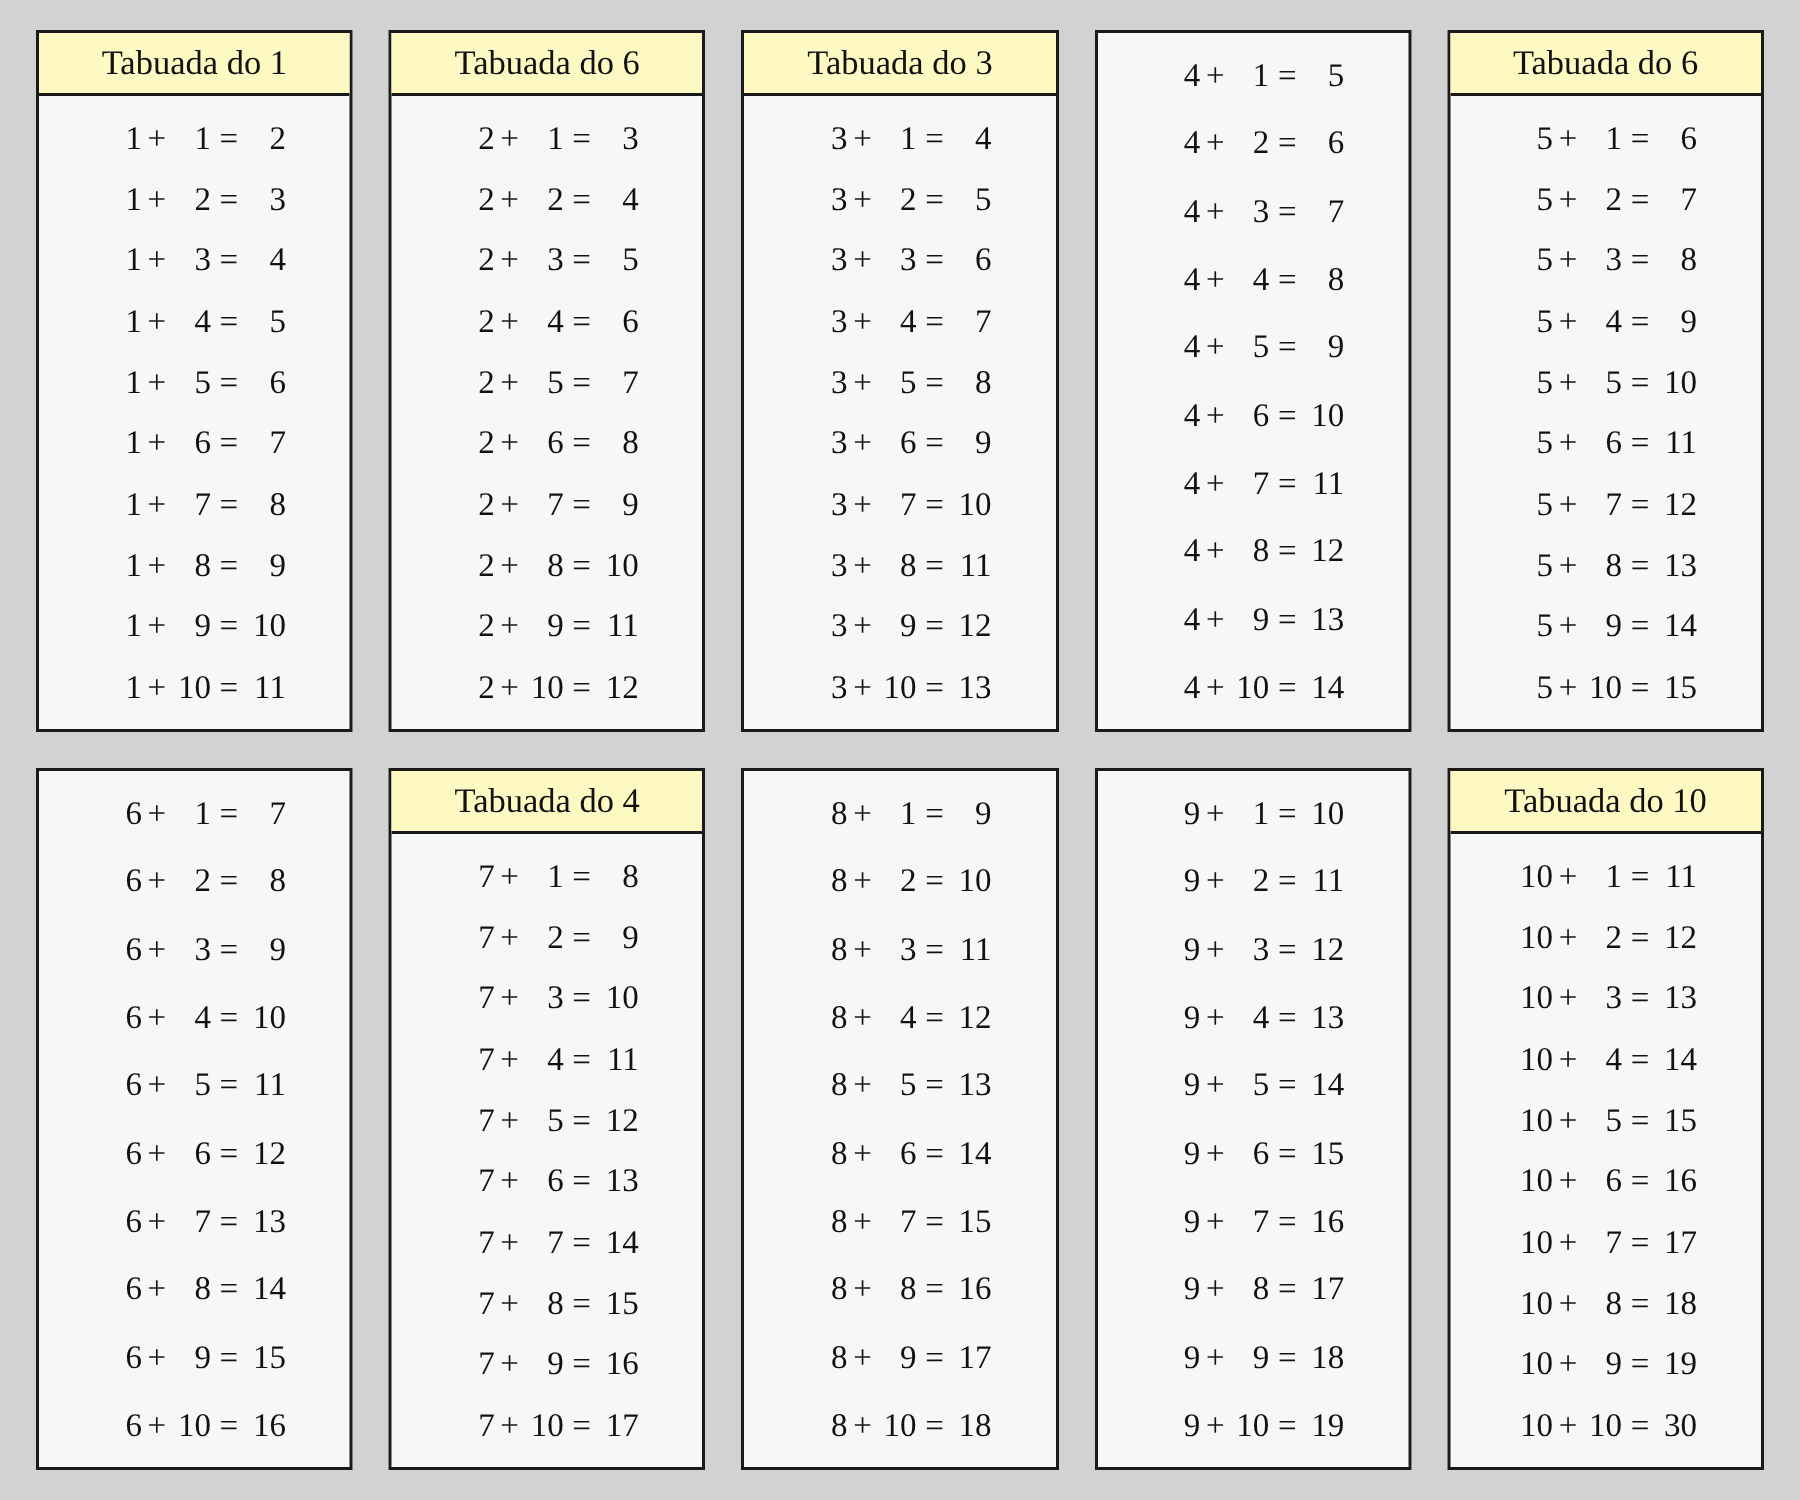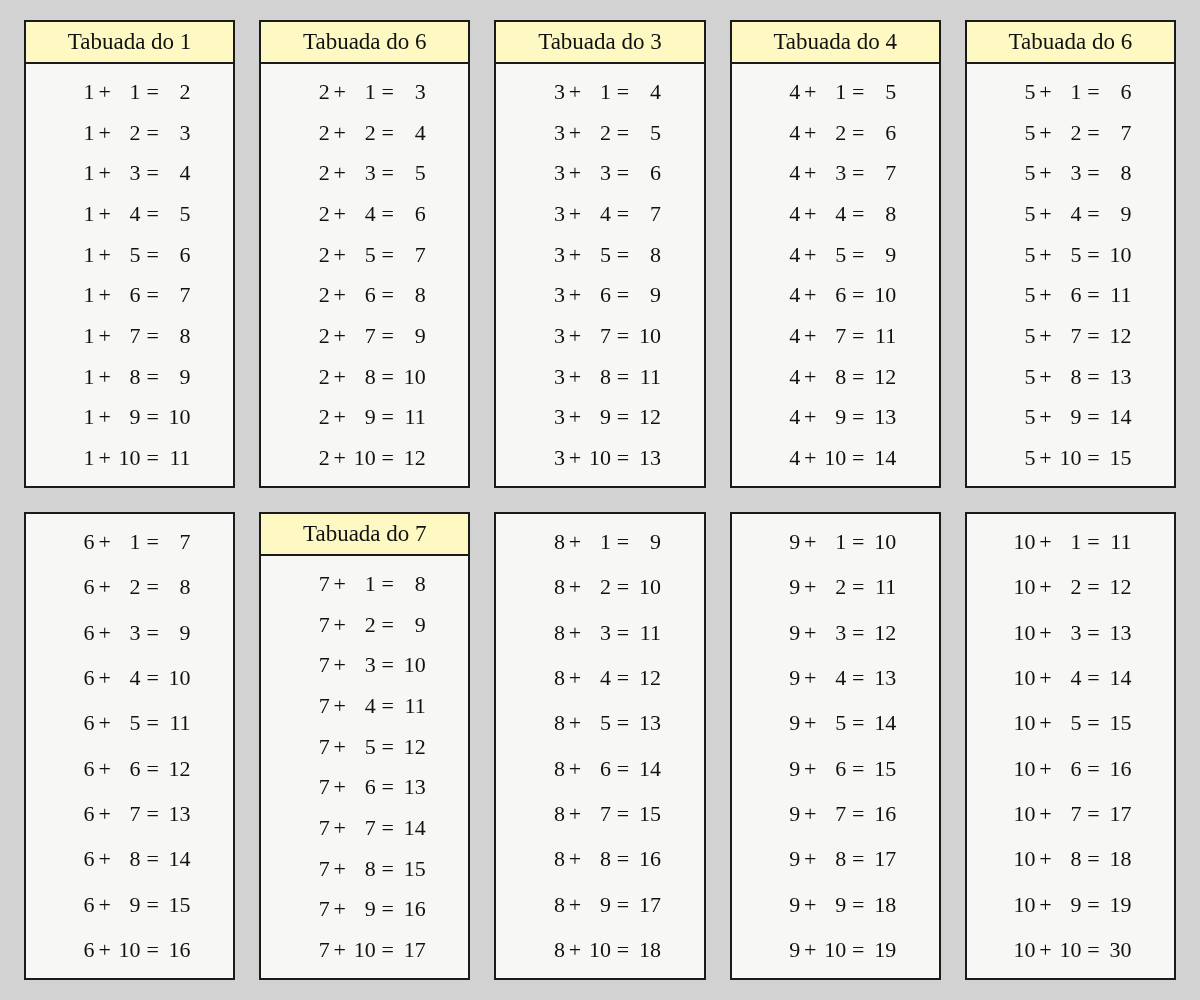--- a/index.html
+++ b/index.html
@@ -287,467 +287,467 @@
           <div class="row">
             <span class="a">3</span>
             <span class="op">+</span>
             <span class="b">10</span>
             <span class="eq">=</span>
             <span class="r">13</span>
           </div>
         </div>
       </div>
       <div class="card">
+        <div class="card-body">
+          <div class="row">
+            <span class="a">4</span>
+            <span class="op">+</span>
+            <span class="b">1</span>
+            <span class="eq">=</span>
+            <span class="r">5</span>
+          </div>
+          <div class="row">
+            <span class="a">4</span>
+            <span class="op">+</span>
+            <span class="b">2</span>
+            <span class="eq">=</span>
+            <span class="r">6</span>
+          </div>
+          <div class="row">
+            <span class="a">4</span>
+            <span class="op">+</span>
+            <span class="b">3</span>
+            <span class="eq">=</span>
+            <span class="r">7</span>
+          </div>
+          <div class="row">
+            <span class="a">4</span>
+            <span class="op">+</span>
+            <span class="b">4</span>
+            <span class="eq">=</span>
+            <span class="r">8</span>
+          </div>
+          <div class="row">
+            <span class="a">4</span>
+            <span class="op">+</span>
+            <span class="b">5</span>
+            <span class="eq">=</span>
+            <span class="r">9</span>
+          </div>
+          <div class="row">
+            <span class="a">4</span>
+            <span class="op">+</span>
+            <span class="b">6</span>
+            <span class="eq">=</span>
+            <span class="r">10</span>
+          </div>
+          <div class="row">
+            <span class="a">4</span>
+            <span class="op">+</span>
+            <span class="b">7</span>
+            <span class="eq">=</span>
+            <span class="r">11</span>
+          </div>
+          <div class="row">
+            <span class="a">4</span>
+            <span class="op">+</span>
+            <span class="b">8</span>
+            <span class="eq">=</span>
+            <span class="r">12</span>
+          </div>
+          <div class="row">
+            <span class="a">4</span>
+            <span class="op">+</span>
+            <span class="b">9</span>
+            <span class="eq">=</span>
+            <span class="r">13</span>
+          </div>
+          <div class="row">
+            <span class="a">4</span>
+            <span class="op">+</span>
+            <span class="b">10</span>
+            <span class="eq">=</span>
+            <span class="r">14</span>
+          </div>
+        </div>
+      </div>
+      <div class="card">
+        <div class="card-header">Tabuada do 6</div>
+        <div class="card-body">
+          <div class="row">
+            <span class="a">5</span>
+            <span class="op">+</span>
+            <span class="b">1</span>
+            <span class="eq">=</span>
+            <span class="r">6</span>
+          </div>
+          <div class="row">
+            <span class="a">5</span>
+            <span class="op">+</span>
+            <span class="b">2</span>
+            <span class="eq">=</span>
+            <span class="r">7</span>
+          </div>
+          <div class="row">
+            <span class="a">5</span>
+            <span class="op">+</span>
+            <span class="b">3</span>
+            <span class="eq">=</span>
+            <span class="r">8</span>
+          </div>
+          <div class="row">
+            <span class="a">5</span>
+            <span class="op">+</span>
+            <span class="b">4</span>
+            <span class="eq">=</span>
+            <span class="r">9</span>
+          </div>
+          <div class="row">
+            <span class="a">5</span>
+            <span class="op">+</span>
+            <span class="b">5</span>
+            <span class="eq">=</span>
+            <span class="r">10</span>
+          </div>
+          <div class="row">
+            <span class="a">5</span>
+            <span class="op">+</span>
+            <span class="b">6</span>
+            <span class="eq">=</span>
+            <span class="r">11</span>
+          </div>
+          <div class="row">
+            <span class="a">5</span>
+            <span class="op">+</span>
+            <span class="b">7</span>
+            <span class="eq">=</span>
+            <span class="r">12</span>
+          </div>
+          <div class="row">
+            <span class="a">5</span>
+            <span class="op">+</span>
+            <span class="b">8</span>
+            <span class="eq">=</span>
+            <span class="r">13</span>
+          </div>
+          <div class="row">
+            <span class="a">5</span>
+            <span class="op">+</span>
+            <span class="b">9</span>
+            <span class="eq">=</span>
+            <span class="r">14</span>
+          </div>
+          <div class="row">
+            <span class="a">5</span>
+            <span class="op">+</span>
+            <span class="b">10</span>
+            <span class="eq">=</span>
+            <span class="r">15</span>
+          </div>
+        </div>
+      </div>
+      <div class="card">
+        <div class="card-body">
+          <div class="row">
+            <span class="a">6</span>
+            <span class="op">+</span>
+            <span class="b">1</span>
+            <span class="eq">=</span>
+            <span class="r">7</span>
+          </div>
+          <div class="row">
+            <span class="a">6</span>
+            <span class="op">+</span>
+            <span class="b">2</span>
+            <span class="eq">=</span>
+            <span class="r">8</span>
+          </div>
+          <div class="row">
+            <span class="a">6</span>
+            <span class="op">+</span>
+            <span class="b">3</span>
+            <span class="eq">=</span>
+            <span class="r">9</span>
+          </div>
+          <div class="row">
+            <span class="a">6</span>
+            <span class="op">+</span>
+            <span class="b">4</span>
+            <span class="eq">=</span>
+            <span class="r">10</span>
+          </div>
+          <div class="row">
+            <span class="a">6</span>
+            <span class="op">+</span>
+            <span class="b">5</span>
+            <span class="eq">=</span>
+            <span class="r">11</span>
+          </div>
+          <div class="row">
+            <span class="a">6</span>
+            <span class="op">+</span>
+            <span class="b">6</span>
+            <span class="eq">=</span>
+            <span class="r">12</span>
+          </div>
+          <div class="row">
+            <span class="a">6</span>
+            <span class="op">+</span>
+            <span class="b">7</span>
+            <span class="eq">=</span>
+            <span class="r">13</span>
+          </div>
+          <div class="row">
+            <span class="a">6</span>
+            <span class="op">+</span>
+            <span class="b">8</span>
+            <span class="eq">=</span>
+            <span class="r">14</span>
+          </div>
+          <div class="row">
+            <span class="a">6</span>
+            <span class="op">+</span>
+            <span class="b">9</span>
+            <span class="eq">=</span>
+            <span class="r">15</span>
+          </div>
+          <div class="row">
+            <span class="a">6</span>
+            <span class="op">+</span>
+            <span class="b">10</span>
+            <span class="eq">=</span>
+            <span class="r">16</span>
+          </div>
+        </div>
+      </div>
+      <div class="card">
         <div class="card-header">Tabuada do 4</div>
         <div class="card-body">
           <div class="row">
-            <span class="a">4</span>
-            <span class="op">+</span>
-            <span class="b">1</span>
-            <span class="eq">=</span>
-            <span class="r">5</span>
-          </div>
-          <div class="row">
-            <span class="a">4</span>
-            <span class="op">+</span>
-            <span class="b">2</span>
-            <span class="eq">=</span>
-            <span class="r">6</span>
-          </div>
-          <div class="row">
-            <span class="a">4</span>
-            <span class="op">+</span>
-            <span class="b">3</span>
-            <span class="eq">=</span>
-            <span class="r">7</span>
-          </div>
-          <div class="row">
-            <span class="a">4</span>
-            <span class="op">+</span>
-            <span class="b">4</span>
+            <span class="a">7</span>
+            <span class="op">+</span>
+            <span class="b">1</span>
             <span class="eq">=</span>
             <span class="r">8</span>
           </div>
           <div class="row">
-            <span class="a">4</span>
-            <span class="op">+</span>
-            <span class="b">5</span>
+            <span class="a">7</span>
+            <span class="op">+</span>
+            <span class="b">2</span>
             <span class="eq">=</span>
             <span class="r">9</span>
           </div>
           <div class="row">
-            <span class="a">4</span>
-            <span class="op">+</span>
-            <span class="b">6</span>
+            <span class="a">7</span>
+            <span class="op">+</span>
+            <span class="b">3</span>
             <span class="eq">=</span>
             <span class="r">10</span>
           </div>
           <div class="row">
-            <span class="a">4</span>
-            <span class="op">+</span>
-            <span class="b">7</span>
-            <span class="eq">=</span>
-            <span class="r">11</span>
-          </div>
-          <div class="row">
-            <span class="a">4</span>
-            <span class="op">+</span>
-            <span class="b">8</span>
+            <span class="a">7</span>
+            <span class="op">+</span>
+            <span class="b">4</span>
+            <span class="eq">=</span>
+            <span class="r">11</span>
+          </div>
+          <div class="row">
+            <span class="a">7</span>
+            <span class="op">+</span>
+            <span class="b">5</span>
             <span class="eq">=</span>
             <span class="r">12</span>
           </div>
           <div class="row">
-            <span class="a">4</span>
-            <span class="op">+</span>
-            <span class="b">9</span>
+            <span class="a">7</span>
+            <span class="op">+</span>
+            <span class="b">6</span>
             <span class="eq">=</span>
             <span class="r">13</span>
           </div>
           <div class="row">
-            <span class="a">4</span>
-            <span class="op">+</span>
-            <span class="b">10</span>
+            <span class="a">7</span>
+            <span class="op">+</span>
+            <span class="b">7</span>
             <span class="eq">=</span>
             <span class="r">14</span>
           </div>
-        </div>
-      </div>
-      <div class="card">
-        <div class="card-header">Tabuada do 6</div>
-        <div class="card-body">
-          <div class="row">
-            <span class="a">5</span>
-            <span class="op">+</span>
-            <span class="b">1</span>
-            <span class="eq">=</span>
-            <span class="r">6</span>
-          </div>
-          <div class="row">
-            <span class="a">5</span>
-            <span class="op">+</span>
-            <span class="b">2</span>
-            <span class="eq">=</span>
-            <span class="r">7</span>
-          </div>
-          <div class="row">
-            <span class="a">5</span>
-            <span class="op">+</span>
-            <span class="b">3</span>
-            <span class="eq">=</span>
-            <span class="r">8</span>
-          </div>
-          <div class="row">
-            <span class="a">5</span>
-            <span class="op">+</span>
-            <span class="b">4</span>
+          <div class="row">
+            <span class="a">7</span>
+            <span class="op">+</span>
+            <span class="b">8</span>
+            <span class="eq">=</span>
+            <span class="r">15</span>
+          </div>
+          <div class="row">
+            <span class="a">7</span>
+            <span class="op">+</span>
+            <span class="b">9</span>
+            <span class="eq">=</span>
+            <span class="r">16</span>
+          </div>
+          <div class="row">
+            <span class="a">7</span>
+            <span class="op">+</span>
+            <span class="b">10</span>
+            <span class="eq">=</span>
+            <span class="r">17</span>
+          </div>
+        </div>
+      </div>
+      <div class="card">
+        <div class="card-body">
+          <div class="row">
+            <span class="a">8</span>
+            <span class="op">+</span>
+            <span class="b">1</span>
             <span class="eq">=</span>
             <span class="r">9</span>
           </div>
           <div class="row">
-            <span class="a">5</span>
-            <span class="op">+</span>
-            <span class="b">5</span>
+            <span class="a">8</span>
+            <span class="op">+</span>
+            <span class="b">2</span>
             <span class="eq">=</span>
             <span class="r">10</span>
           </div>
           <div class="row">
-            <span class="a">5</span>
-            <span class="op">+</span>
-            <span class="b">6</span>
-            <span class="eq">=</span>
-            <span class="r">11</span>
-          </div>
-          <div class="row">
-            <span class="a">5</span>
-            <span class="op">+</span>
-            <span class="b">7</span>
+            <span class="a">8</span>
+            <span class="op">+</span>
+            <span class="b">3</span>
+            <span class="eq">=</span>
+            <span class="r">11</span>
+          </div>
+          <div class="row">
+            <span class="a">8</span>
+            <span class="op">+</span>
+            <span class="b">4</span>
             <span class="eq">=</span>
             <span class="r">12</span>
           </div>
           <div class="row">
-            <span class="a">5</span>
-            <span class="op">+</span>
-            <span class="b">8</span>
+            <span class="a">8</span>
+            <span class="op">+</span>
+            <span class="b">5</span>
             <span class="eq">=</span>
             <span class="r">13</span>
           </div>
           <div class="row">
-            <span class="a">5</span>
-            <span class="op">+</span>
-            <span class="b">9</span>
+            <span class="a">8</span>
+            <span class="op">+</span>
+            <span class="b">6</span>
             <span class="eq">=</span>
             <span class="r">14</span>
           </div>
           <div class="row">
-            <span class="a">5</span>
-            <span class="op">+</span>
-            <span class="b">10</span>
+            <span class="a">8</span>
+            <span class="op">+</span>
+            <span class="b">7</span>
             <span class="eq">=</span>
             <span class="r">15</span>
           </div>
-        </div>
-      </div>
-      <div class="card">
-        <div class="card-body">
-          <div class="row">
-            <span class="a">6</span>
-            <span class="op">+</span>
-            <span class="b">1</span>
-            <span class="eq">=</span>
-            <span class="r">7</span>
-          </div>
-          <div class="row">
-            <span class="a">6</span>
-            <span class="op">+</span>
-            <span class="b">2</span>
-            <span class="eq">=</span>
-            <span class="r">8</span>
-          </div>
-          <div class="row">
-            <span class="a">6</span>
-            <span class="op">+</span>
-            <span class="b">3</span>
-            <span class="eq">=</span>
-            <span class="r">9</span>
-          </div>
-          <div class="row">
-            <span class="a">6</span>
-            <span class="op">+</span>
-            <span class="b">4</span>
+          <div class="row">
+            <span class="a">8</span>
+            <span class="op">+</span>
+            <span class="b">8</span>
+            <span class="eq">=</span>
+            <span class="r">16</span>
+          </div>
+          <div class="row">
+            <span class="a">8</span>
+            <span class="op">+</span>
+            <span class="b">9</span>
+            <span class="eq">=</span>
+            <span class="r">17</span>
+          </div>
+          <div class="row">
+            <span class="a">8</span>
+            <span class="op">+</span>
+            <span class="b">10</span>
+            <span class="eq">=</span>
+            <span class="r">18</span>
+          </div>
+        </div>
+      </div>
+      <div class="card">
+        <div class="card-body">
+          <div class="row">
+            <span class="a">9</span>
+            <span class="op">+</span>
+            <span class="b">1</span>
             <span class="eq">=</span>
             <span class="r">10</span>
           </div>
           <div class="row">
-            <span class="a">6</span>
-            <span class="op">+</span>
-            <span class="b">5</span>
-            <span class="eq">=</span>
-            <span class="r">11</span>
-          </div>
-          <div class="row">
-            <span class="a">6</span>
-            <span class="op">+</span>
-            <span class="b">6</span>
+            <span class="a">9</span>
+            <span class="op">+</span>
+            <span class="b">2</span>
+            <span class="eq">=</span>
+            <span class="r">11</span>
+          </div>
+          <div class="row">
+            <span class="a">9</span>
+            <span class="op">+</span>
+            <span class="b">3</span>
             <span class="eq">=</span>
             <span class="r">12</span>
           </div>
           <div class="row">
-            <span class="a">6</span>
-            <span class="op">+</span>
-            <span class="b">7</span>
+            <span class="a">9</span>
+            <span class="op">+</span>
+            <span class="b">4</span>
             <span class="eq">=</span>
             <span class="r">13</span>
           </div>
           <div class="row">
-            <span class="a">6</span>
-            <span class="op">+</span>
-            <span class="b">8</span>
+            <span class="a">9</span>
+            <span class="op">+</span>
+            <span class="b">5</span>
             <span class="eq">=</span>
             <span class="r">14</span>
           </div>
           <div class="row">
-            <span class="a">6</span>
-            <span class="op">+</span>
-            <span class="b">9</span>
+            <span class="a">9</span>
+            <span class="op">+</span>
+            <span class="b">6</span>
             <span class="eq">=</span>
             <span class="r">15</span>
           </div>
           <div class="row">
-            <span class="a">6</span>
-            <span class="op">+</span>
-            <span class="b">10</span>
+            <span class="a">9</span>
+            <span class="op">+</span>
+            <span class="b">7</span>
             <span class="eq">=</span>
             <span class="r">16</span>
           </div>
-        </div>
-      </div>
-      <div class="card">
-        <div class="card-header">Tabuada do 7</div>
-        <div class="card-body">
-          <div class="row">
-            <span class="a">7</span>
-            <span class="op">+</span>
-            <span class="b">1</span>
-            <span class="eq">=</span>
-            <span class="r">8</span>
-          </div>
-          <div class="row">
-            <span class="a">7</span>
-            <span class="op">+</span>
-            <span class="b">2</span>
-            <span class="eq">=</span>
-            <span class="r">9</span>
-          </div>
-          <div class="row">
-            <span class="a">7</span>
-            <span class="op">+</span>
-            <span class="b">3</span>
-            <span class="eq">=</span>
-            <span class="r">10</span>
-          </div>
-          <div class="row">
-            <span class="a">7</span>
-            <span class="op">+</span>
-            <span class="b">4</span>
-            <span class="eq">=</span>
-            <span class="r">11</span>
-          </div>
-          <div class="row">
-            <span class="a">7</span>
-            <span class="op">+</span>
-            <span class="b">5</span>
-            <span class="eq">=</span>
-            <span class="r">12</span>
-          </div>
-          <div class="row">
-            <span class="a">7</span>
-            <span class="op">+</span>
-            <span class="b">6</span>
-            <span class="eq">=</span>
-            <span class="r">13</span>
-          </div>
-          <div class="row">
-            <span class="a">7</span>
-            <span class="op">+</span>
-            <span class="b">7</span>
-            <span class="eq">=</span>
-            <span class="r">14</span>
-          </div>
-          <div class="row">
-            <span class="a">7</span>
-            <span class="op">+</span>
-            <span class="b">8</span>
-            <span class="eq">=</span>
-            <span class="r">15</span>
-          </div>
-          <div class="row">
-            <span class="a">7</span>
-            <span class="op">+</span>
-            <span class="b">9</span>
-            <span class="eq">=</span>
-            <span class="r">16</span>
-          </div>
-          <div class="row">
-            <span class="a">7</span>
-            <span class="op">+</span>
-            <span class="b">10</span>
+          <div class="row">
+            <span class="a">9</span>
+            <span class="op">+</span>
+            <span class="b">8</span>
             <span class="eq">=</span>
             <span class="r">17</span>
           </div>
-        </div>
-      </div>
-      <div class="card">
-        <div class="card-body">
-          <div class="row">
-            <span class="a">8</span>
-            <span class="op">+</span>
-            <span class="b">1</span>
-            <span class="eq">=</span>
-            <span class="r">9</span>
-          </div>
-          <div class="row">
-            <span class="a">8</span>
-            <span class="op">+</span>
-            <span class="b">2</span>
-            <span class="eq">=</span>
-            <span class="r">10</span>
-          </div>
-          <div class="row">
-            <span class="a">8</span>
-            <span class="op">+</span>
-            <span class="b">3</span>
-            <span class="eq">=</span>
-            <span class="r">11</span>
-          </div>
-          <div class="row">
-            <span class="a">8</span>
-            <span class="op">+</span>
-            <span class="b">4</span>
-            <span class="eq">=</span>
-            <span class="r">12</span>
-          </div>
-          <div class="row">
-            <span class="a">8</span>
-            <span class="op">+</span>
-            <span class="b">5</span>
-            <span class="eq">=</span>
-            <span class="r">13</span>
-          </div>
-          <div class="row">
-            <span class="a">8</span>
-            <span class="op">+</span>
-            <span class="b">6</span>
-            <span class="eq">=</span>
-            <span class="r">14</span>
-          </div>
-          <div class="row">
-            <span class="a">8</span>
-            <span class="op">+</span>
-            <span class="b">7</span>
-            <span class="eq">=</span>
-            <span class="r">15</span>
-          </div>
-          <div class="row">
-            <span class="a">8</span>
-            <span class="op">+</span>
-            <span class="b">8</span>
-            <span class="eq">=</span>
-            <span class="r">16</span>
-          </div>
-          <div class="row">
-            <span class="a">8</span>
-            <span class="op">+</span>
-            <span class="b">9</span>
-            <span class="eq">=</span>
-            <span class="r">17</span>
-          </div>
-          <div class="row">
-            <span class="a">8</span>
-            <span class="op">+</span>
-            <span class="b">10</span>
+          <div class="row">
+            <span class="a">9</span>
+            <span class="op">+</span>
+            <span class="b">9</span>
             <span class="eq">=</span>
             <span class="r">18</span>
           </div>
-        </div>
-      </div>
-      <div class="card">
-        <div class="card-body">
-          <div class="row">
-            <span class="a">9</span>
-            <span class="op">+</span>
-            <span class="b">1</span>
-            <span class="eq">=</span>
-            <span class="r">10</span>
-          </div>
-          <div class="row">
-            <span class="a">9</span>
-            <span class="op">+</span>
-            <span class="b">2</span>
-            <span class="eq">=</span>
-            <span class="r">11</span>
-          </div>
-          <div class="row">
-            <span class="a">9</span>
-            <span class="op">+</span>
-            <span class="b">3</span>
-            <span class="eq">=</span>
-            <span class="r">12</span>
-          </div>
-          <div class="row">
-            <span class="a">9</span>
-            <span class="op">+</span>
-            <span class="b">4</span>
-            <span class="eq">=</span>
-            <span class="r">13</span>
-          </div>
-          <div class="row">
-            <span class="a">9</span>
-            <span class="op">+</span>
-            <span class="b">5</span>
-            <span class="eq">=</span>
-            <span class="r">14</span>
-          </div>
-          <div class="row">
-            <span class="a">9</span>
-            <span class="op">+</span>
-            <span class="b">6</span>
-            <span class="eq">=</span>
-            <span class="r">15</span>
-          </div>
-          <div class="row">
-            <span class="a">9</span>
-            <span class="op">+</span>
-            <span class="b">7</span>
-            <span class="eq">=</span>
-            <span class="r">16</span>
-          </div>
-          <div class="row">
-            <span class="a">9</span>
-            <span class="op">+</span>
-            <span class="b">8</span>
-            <span class="eq">=</span>
-            <span class="r">17</span>
-          </div>
-          <div class="row">
-            <span class="a">9</span>
-            <span class="op">+</span>
-            <span class="b">9</span>
-            <span class="eq">=</span>
-            <span class="r">18</span>
-          </div>
           <div class="row">
             <span class="a">9</span>
             <span class="op">+</span>
             <span class="b">10</span>
             <span class="eq">=</span>
             <span class="r">19</span>
           </div>
         </div>
       </div>
       <div class="card">
+        <div class="card-header">Tabuada do 10</div>
         <div class="card-body">
           <div class="row">
             <span class="a">10</span>
             <span class="op">+</span>
             <span class="b">1</span>
             <span class="eq">=</span>
             <span class="r">11</span>
           </div>
           <div class="row">
             <span class="a">10</span>

